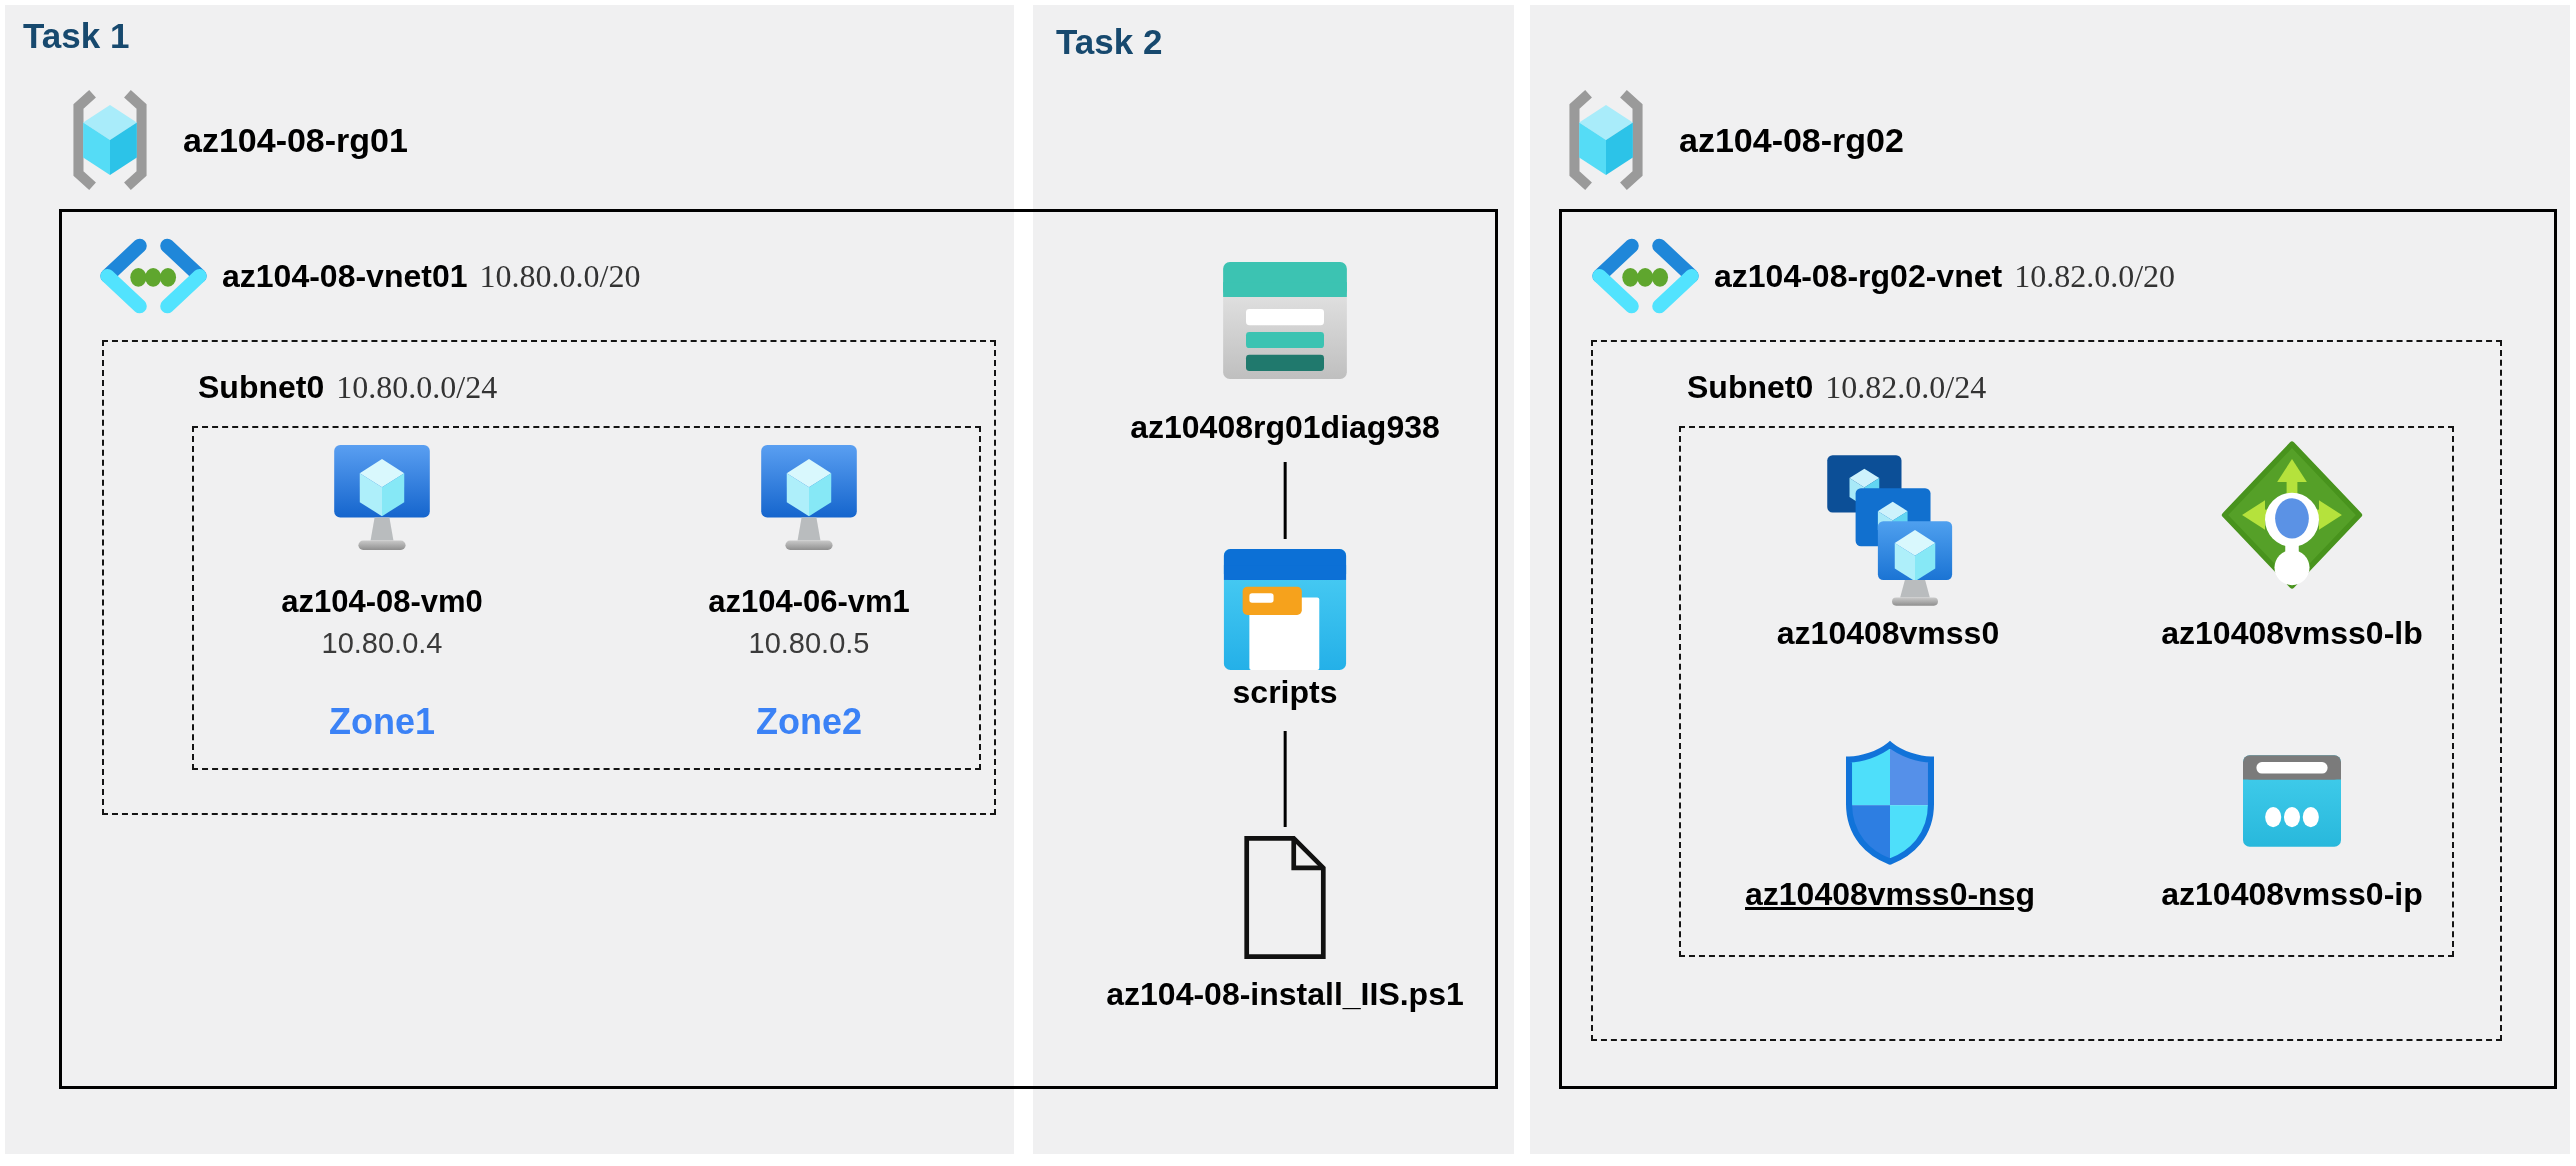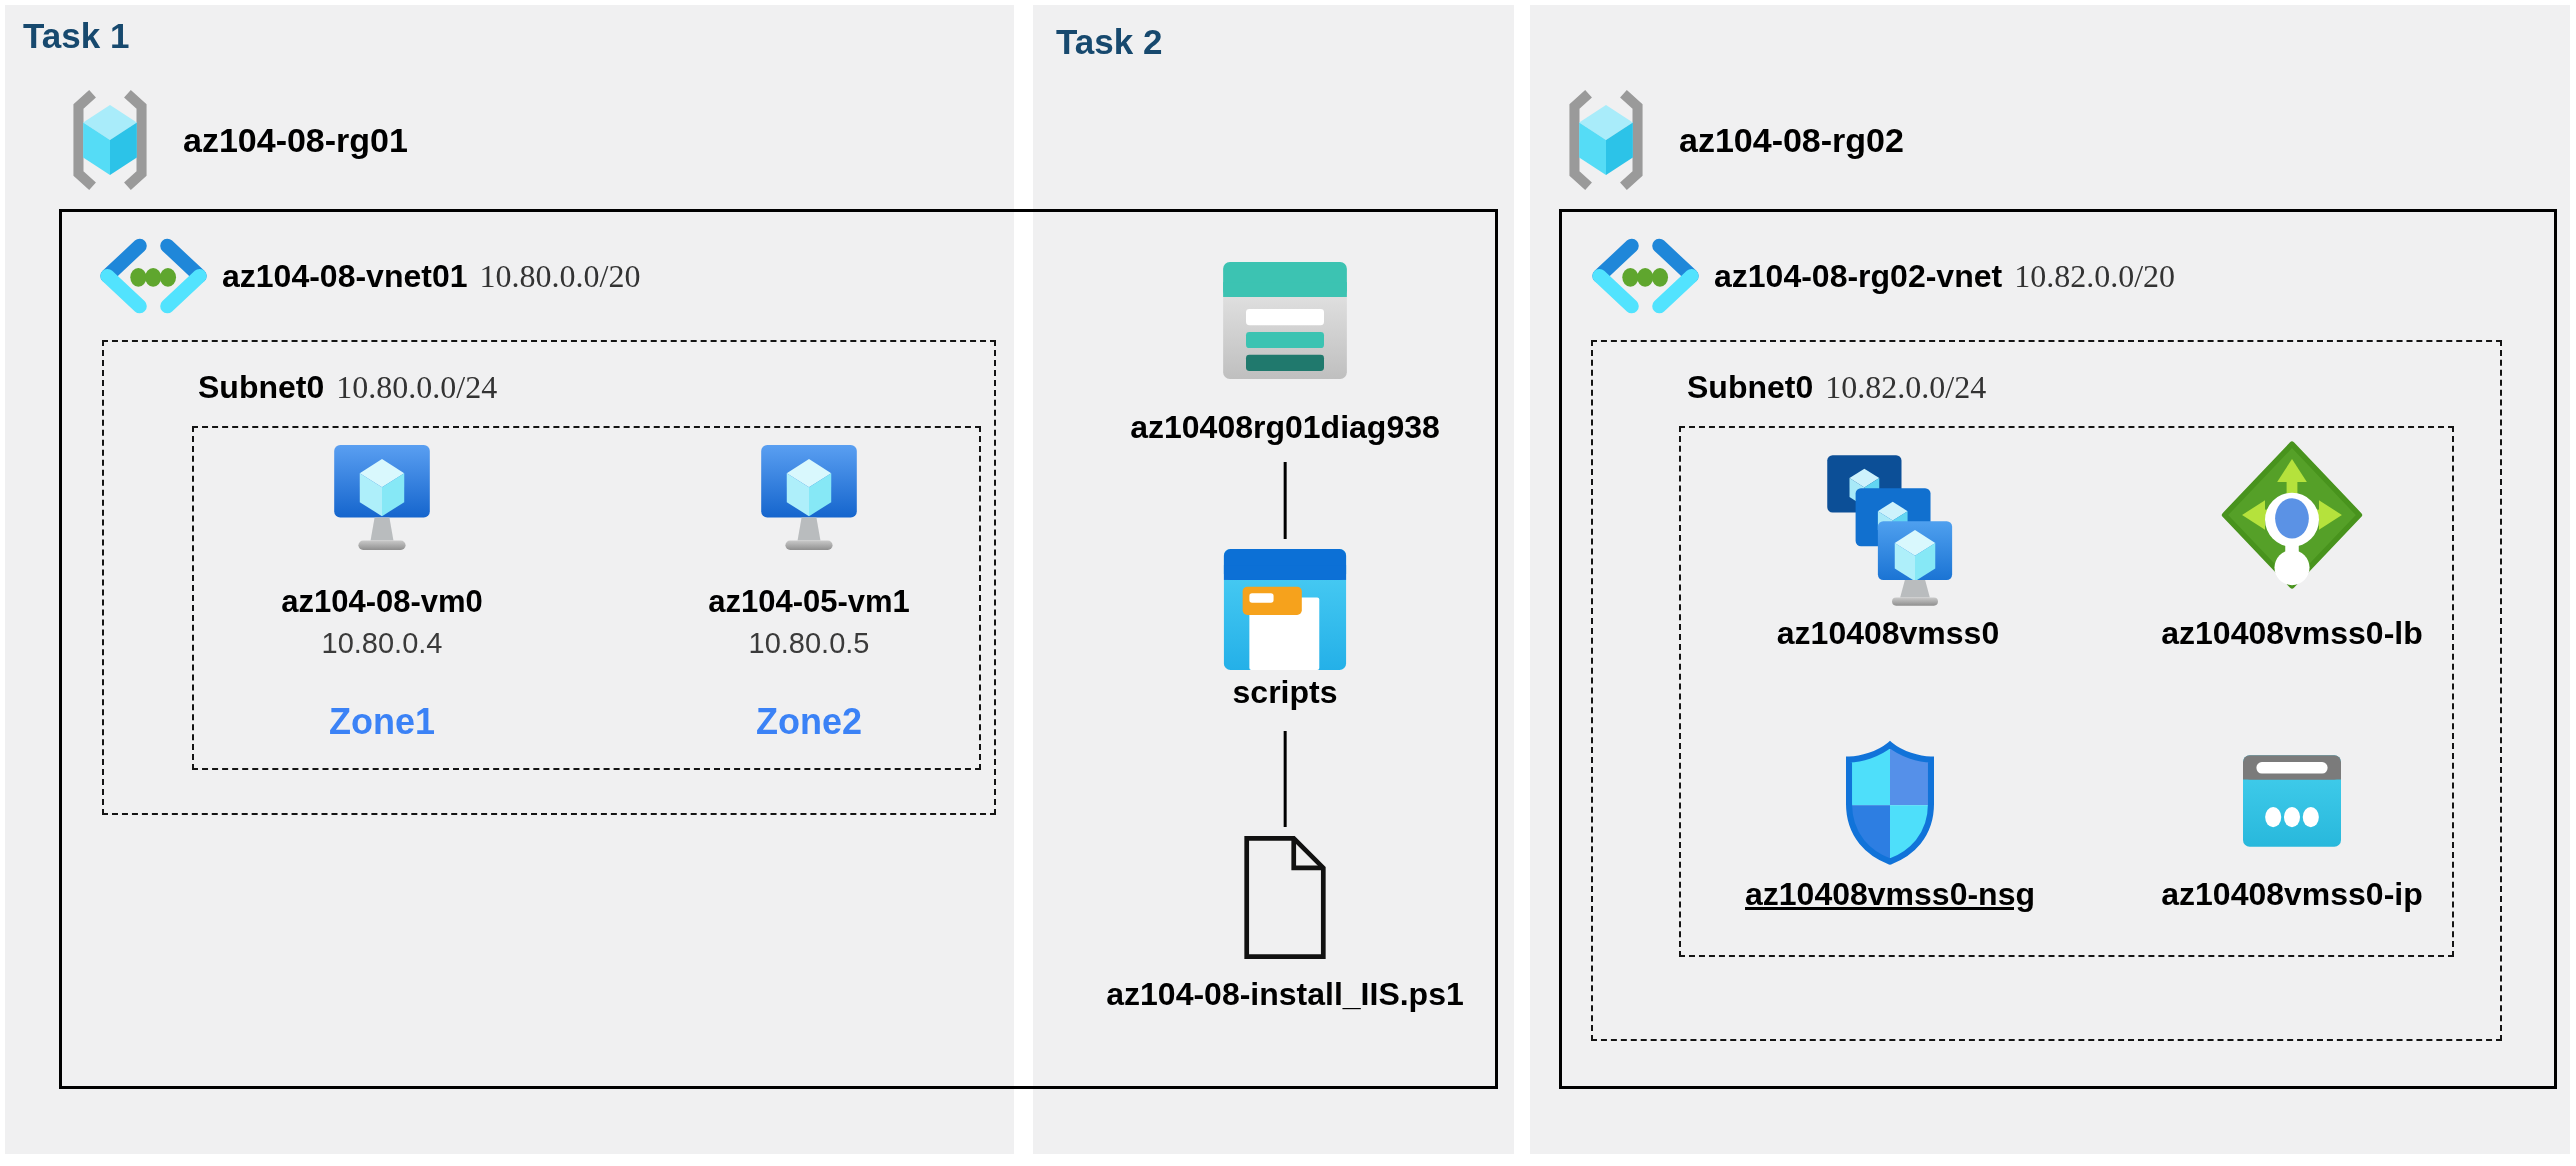--- a/index.html
+++ b/index.html
@@ -117,21 +117,21 @@
   <div class="icon center" style="left:809px;top:442px;">
     <svg width="101" height="127" viewBox="0 0 150 188">
       <rect x="4" y="4" width="142" height="108" rx="9" fill="url(#gradVM)"></rect>
       <polygon points="75,25 108,46 75,67 42,46" fill="#d9f8fd"></polygon>
       <polygon points="42,46 75,67 75,110 42,89" fill="#aeeffa"></polygon>
       <polygon points="108,46 75,67 75,110 108,89" fill="#86e8f6"></polygon>
       <polygon points="64,112 86,112 92,146 58,146" fill="#b9bcbe"></polygon>
       <rect x="40" y="146" width="70" height="14" rx="7" fill="url(#gradStand)"></rect>
     </svg>
   </div>
-  <div class="lbl" style="left:809px;top:584px;font-size:31px;">az104-05-vm1</div>
+  <div class="lbl" style="left:809px;top:584px;font-size:31px;">az104-06-vm1</div>
   <div class="iptxt" style="left:809px;top:627px;">10.80.0.5</div>
   <div class="zonetxt" style="left:809px;top:701px;">Zone2</div>
 
   <div class="icon center" style="left:1285px;top:262px;">
     <svg width="124" height="117" viewBox="0 0 184 174">
       <rect x="0" y="0" width="184" height="174" rx="10" fill="url(#gradStorage)"></rect>
       <rect x="0" y="0" width="184" height="52" rx="10" fill="#3cc3b2"></rect>
       <rect x="0" y="30" width="184" height="22" fill="#3cc3b2"></rect>
       <rect x="34" y="70" width="116" height="24" rx="5" fill="#ffffff"></rect>
       <rect x="34" y="104" width="116" height="24" rx="5" fill="#3cc3b2"></rect>

